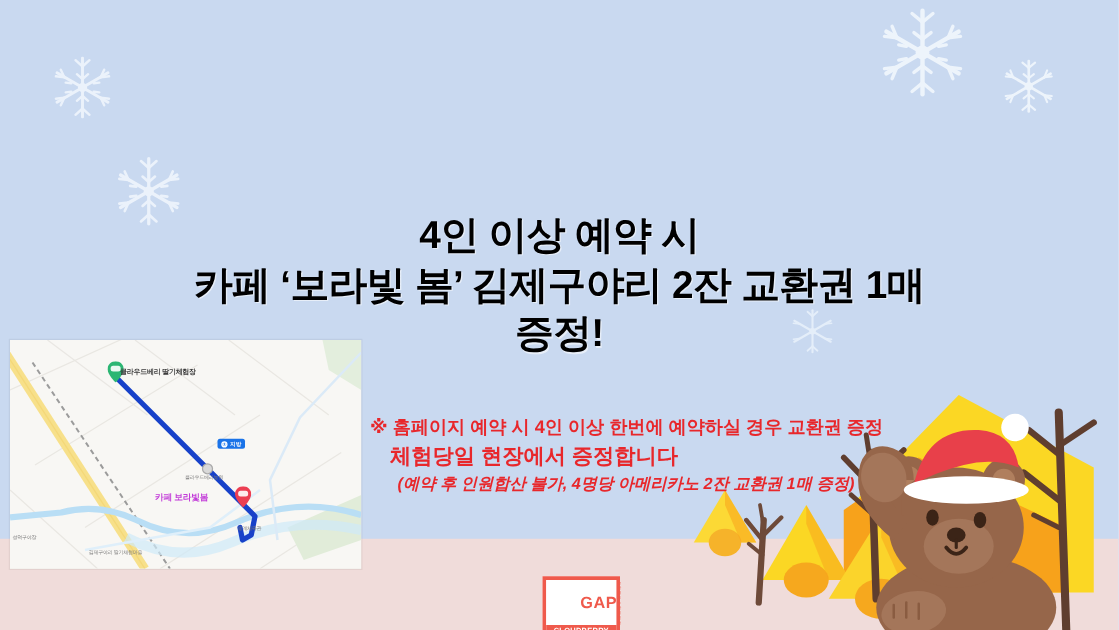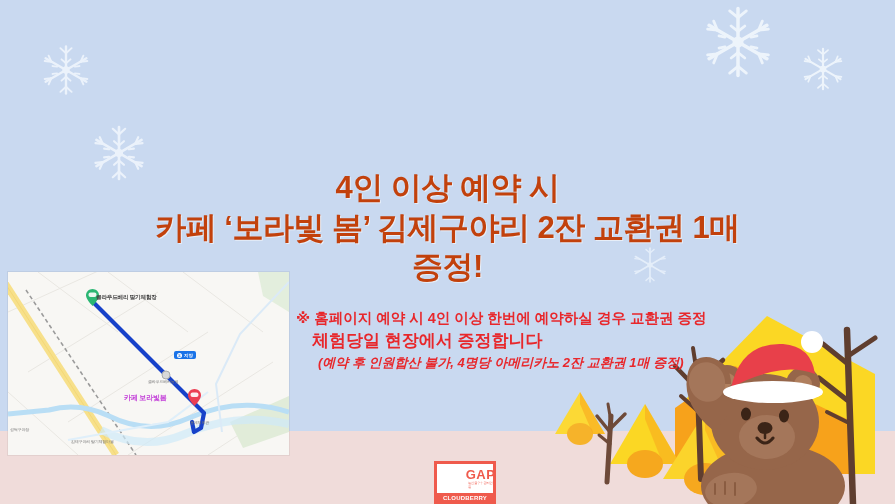--- a/index.html
+++ b/index.html
@@ -46,28 +46,28 @@
   }
   .sub-block{
     position:absolute;left:0;top:168px;width:895px;
     text-align:center;
     line-height:1.28;
     z-index:6;
   }
   .sub-line{
     font-size:31px;
     font-weight:bold;
-    color:#c2410c;
+    color:#000000;
     letter-spacing:-0.5px;
     text-shadow:1px 1px 0 rgba(255,255,255,.55);
   }
 
   
   .notice{
-    position:absolute;left:296px;top:308px;width:560px;
+    position:absolute;left:296px;top:332px;width:560px;
     z-index:7;
     color:#e8272b;
     font-weight:bold;
     line-height:1.45;
   }
   .notice .n1{font-size:14.5px;display:block;}
   .notice .n2{font-size:17px;display:block;padding-left:16px;}
   .notice .n3{font-size:13px;display:block;padding-left:22px;font-style:italic;}
 
   
@@ -115,21 +115,21 @@
   
   .logo{
     position:absolute;left:434px;top:461px;
     width:56px;height:40px;
     background:#ffffff;
     border:3px solid #ef5a4c;
     z-index:8;
     display:flex;flex-direction:column;align-items:stretch;
   }
   .logo-top{
-    flex:1;display:flex;flex-direction:column;align-items:center;justify-content:center;
+    flex:1;display:flex;align-items:center;justify-content:center;
     background:#fff;
     padding-left:31px;
   }
   .logo-gap{
     color:#ef5a4c;font-weight:bold;font-size:13px;line-height:12px;letter-spacing:.5px;
   }
   .logo-kr{
     color:#ef5a4c;font-size:3.2px;line-height:4px;letter-spacing:-0.1px;
   }
   .logo-bot{

